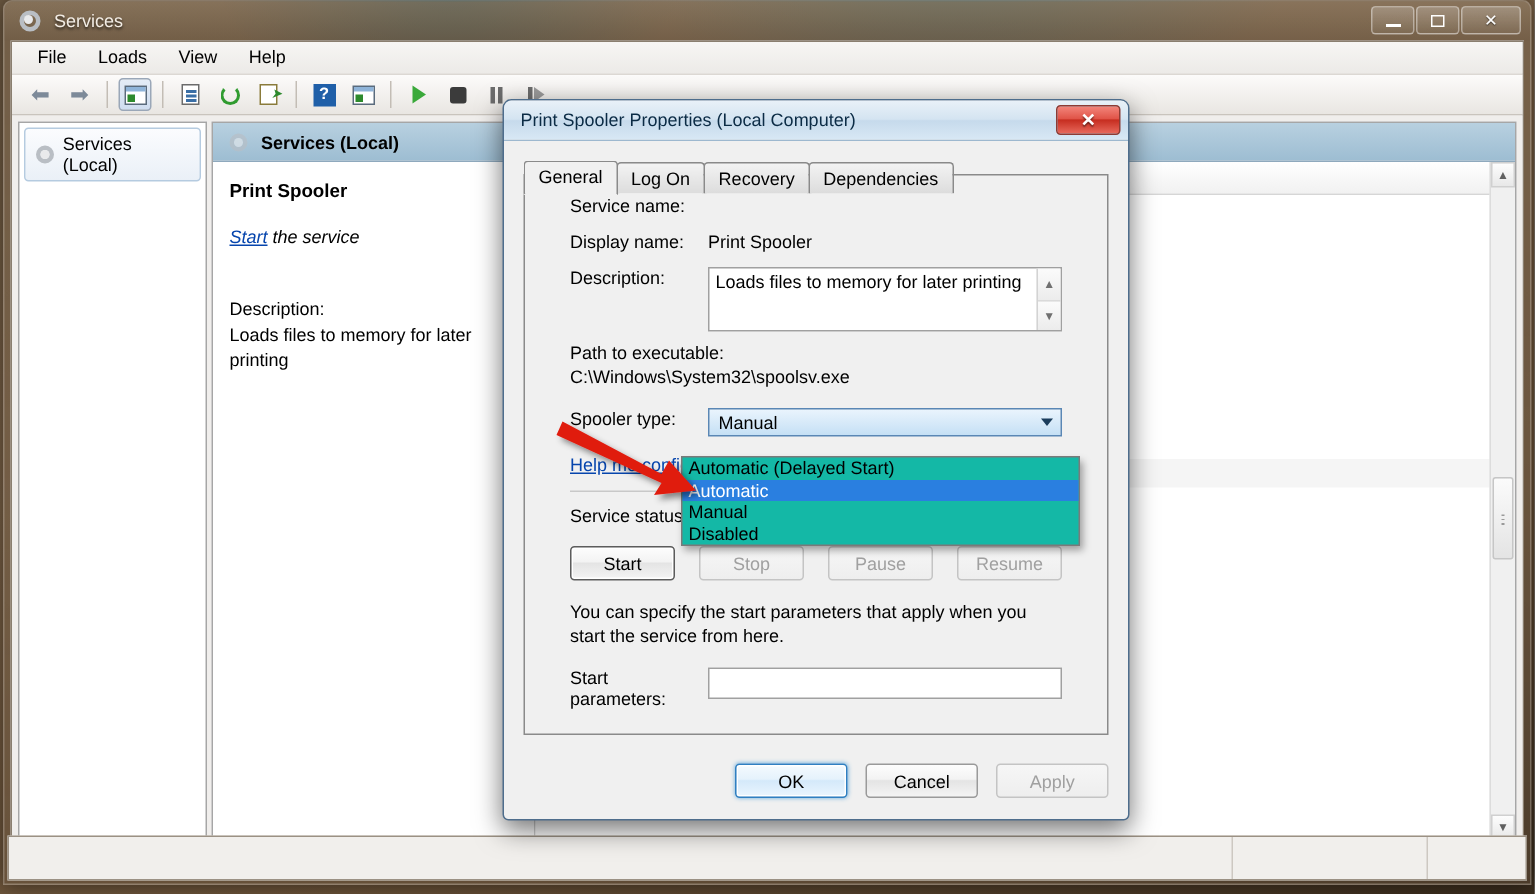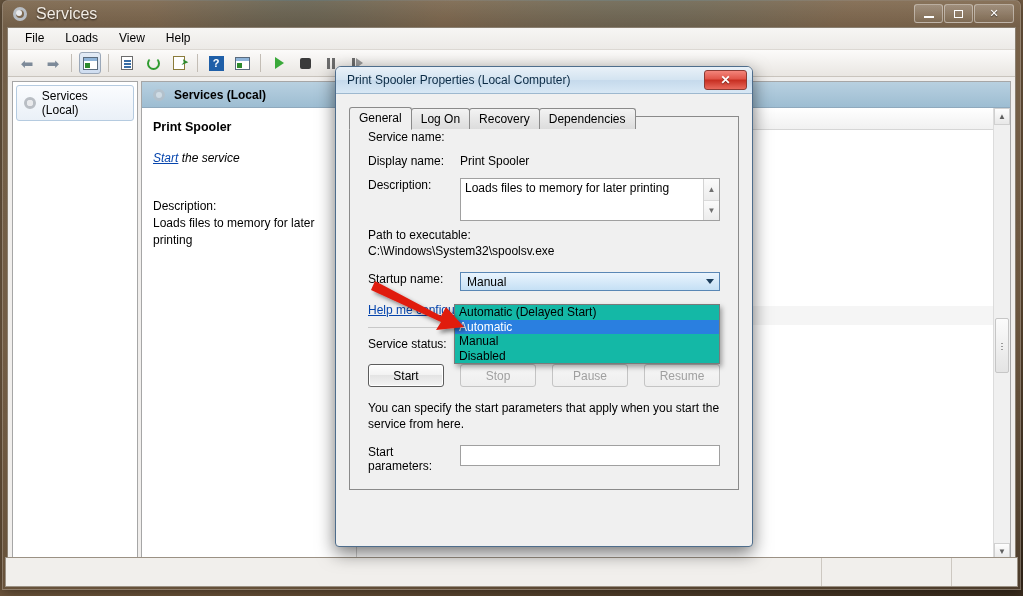--- a/index.html
+++ b/index.html
@@ -29,21 +29,21 @@
     box-shadow:0 0 14px rgba(0,0,0,0.55);
   }
   #titlebar{
     position:absolute; left:0; top:0; right:0; height:26px;
     border-radius:5px 5px 0 0;
     background:linear-gradient(180deg, rgba(160,140,115,0.40), rgba(110,90,68,0.30));
     display:flex; align-items:center;
   }
   #titlebar .tb-icon{ margin-left:9px; width:16px; height:16px; position:relative; }
   #titlebar .tb-title{
-    margin-left:8px; color:#f2ece4; font-size:16px;
+    margin-left:8px; color:#f2ece4; font-size:12px;
     text-shadow:0 1px 2px rgba(0,0,0,.7);
   }
   .wbtns{ position:absolute; right:6px; top:3px; display:flex; gap:1px; }
   .wbtn{
     width:29px; height:19px; border:1px solid rgba(255,255,255,0.40);
     background:linear-gradient(180deg, rgba(255,255,255,0.22), rgba(255,255,255,0.05));
     border-radius:3px; color:#fff; font-size:11px;
     display:flex; align-items:center; justify-content:center;
     text-shadow:0 1px 1px rgba(0,0,0,.6);
   }
@@ -232,21 +232,21 @@
     padding:3px 9px 3px 9px; font-size:12px; margin-right:-1px;
     border-radius:3px 3px 0 0; height:21px;text-align:right;
   }
   .dtab.active{
     background:#f0f0f0; padding-bottom:4px; height:23px; position:relative; top:1px;
     border-bottom:1px solid #f0f0f0; z-index:3;
   }
   #dlg-panel{
     border:1px solid #8a8a8a; background:#f0f0f0;
     position:absolute; left:13px; right:13px; top:49px; bottom:56px;
-    padding:13px 18px;
+    padding:13px 30px;
   }
 
   .frm-row{ display:flex; margin-bottom:10px; font-size:12px; }
   .frm-label{ width:92px; flex:0 0 92px; }
   .frm-value{ flex:1; }
 
   .desc-box{
     flex:1; height:43px; border:1px solid #a0a0a0; background:#fff;
     position:relative; padding:2px 4px; font-size:12px; overflow:hidden;
   }
@@ -607,21 +607,21 @@
         </div>
       </div>
     </div>
 
     <div class="path-block">
       <div>Path to executable:</div>
       <div>C:\Windows\System32\spoolsv.exe</div>
     </div>
 
     <div class="frm-row" style="margin-bottom:12px;">
-      <div class="frm-label">Startup name:</div>
+      <div class="frm-label">Spooler type:</div>
       <div class="combo">
         <span>Manual</span>
         <span class="cb-arrow"></span>
       </div>
     </div>
 
     <div>
       <span class="link">Help me configure s</span>
     </div>
 
@@ -640,20 +640,25 @@
     </div>
 
     <div class="hint">You can specify the start parameters that apply when you start the service from here.</div>
 
     <div class="param-row">
       <div class="frm-label">Start parameters:</div>
       <div class="param-input"></div>
     </div>
   </div>
 
+  <div id="dlg-footer">
+    <div class="fbtn default">OK</div>
+    <div class="fbtn">Cancel</div>
+    <div class="fbtn disabled">Apply</div>
+  </div>
 </div>
 
 <div id="dropdown">
     <div class="ddi">Automatic (Delayed Start)</div>
     <div class="ddi sel">Automatic</div>
     <div class="ddi">Manual</div>
     <div class="ddi">Disabled</div>
   </div>
 
 <svg id="red-arrow">

